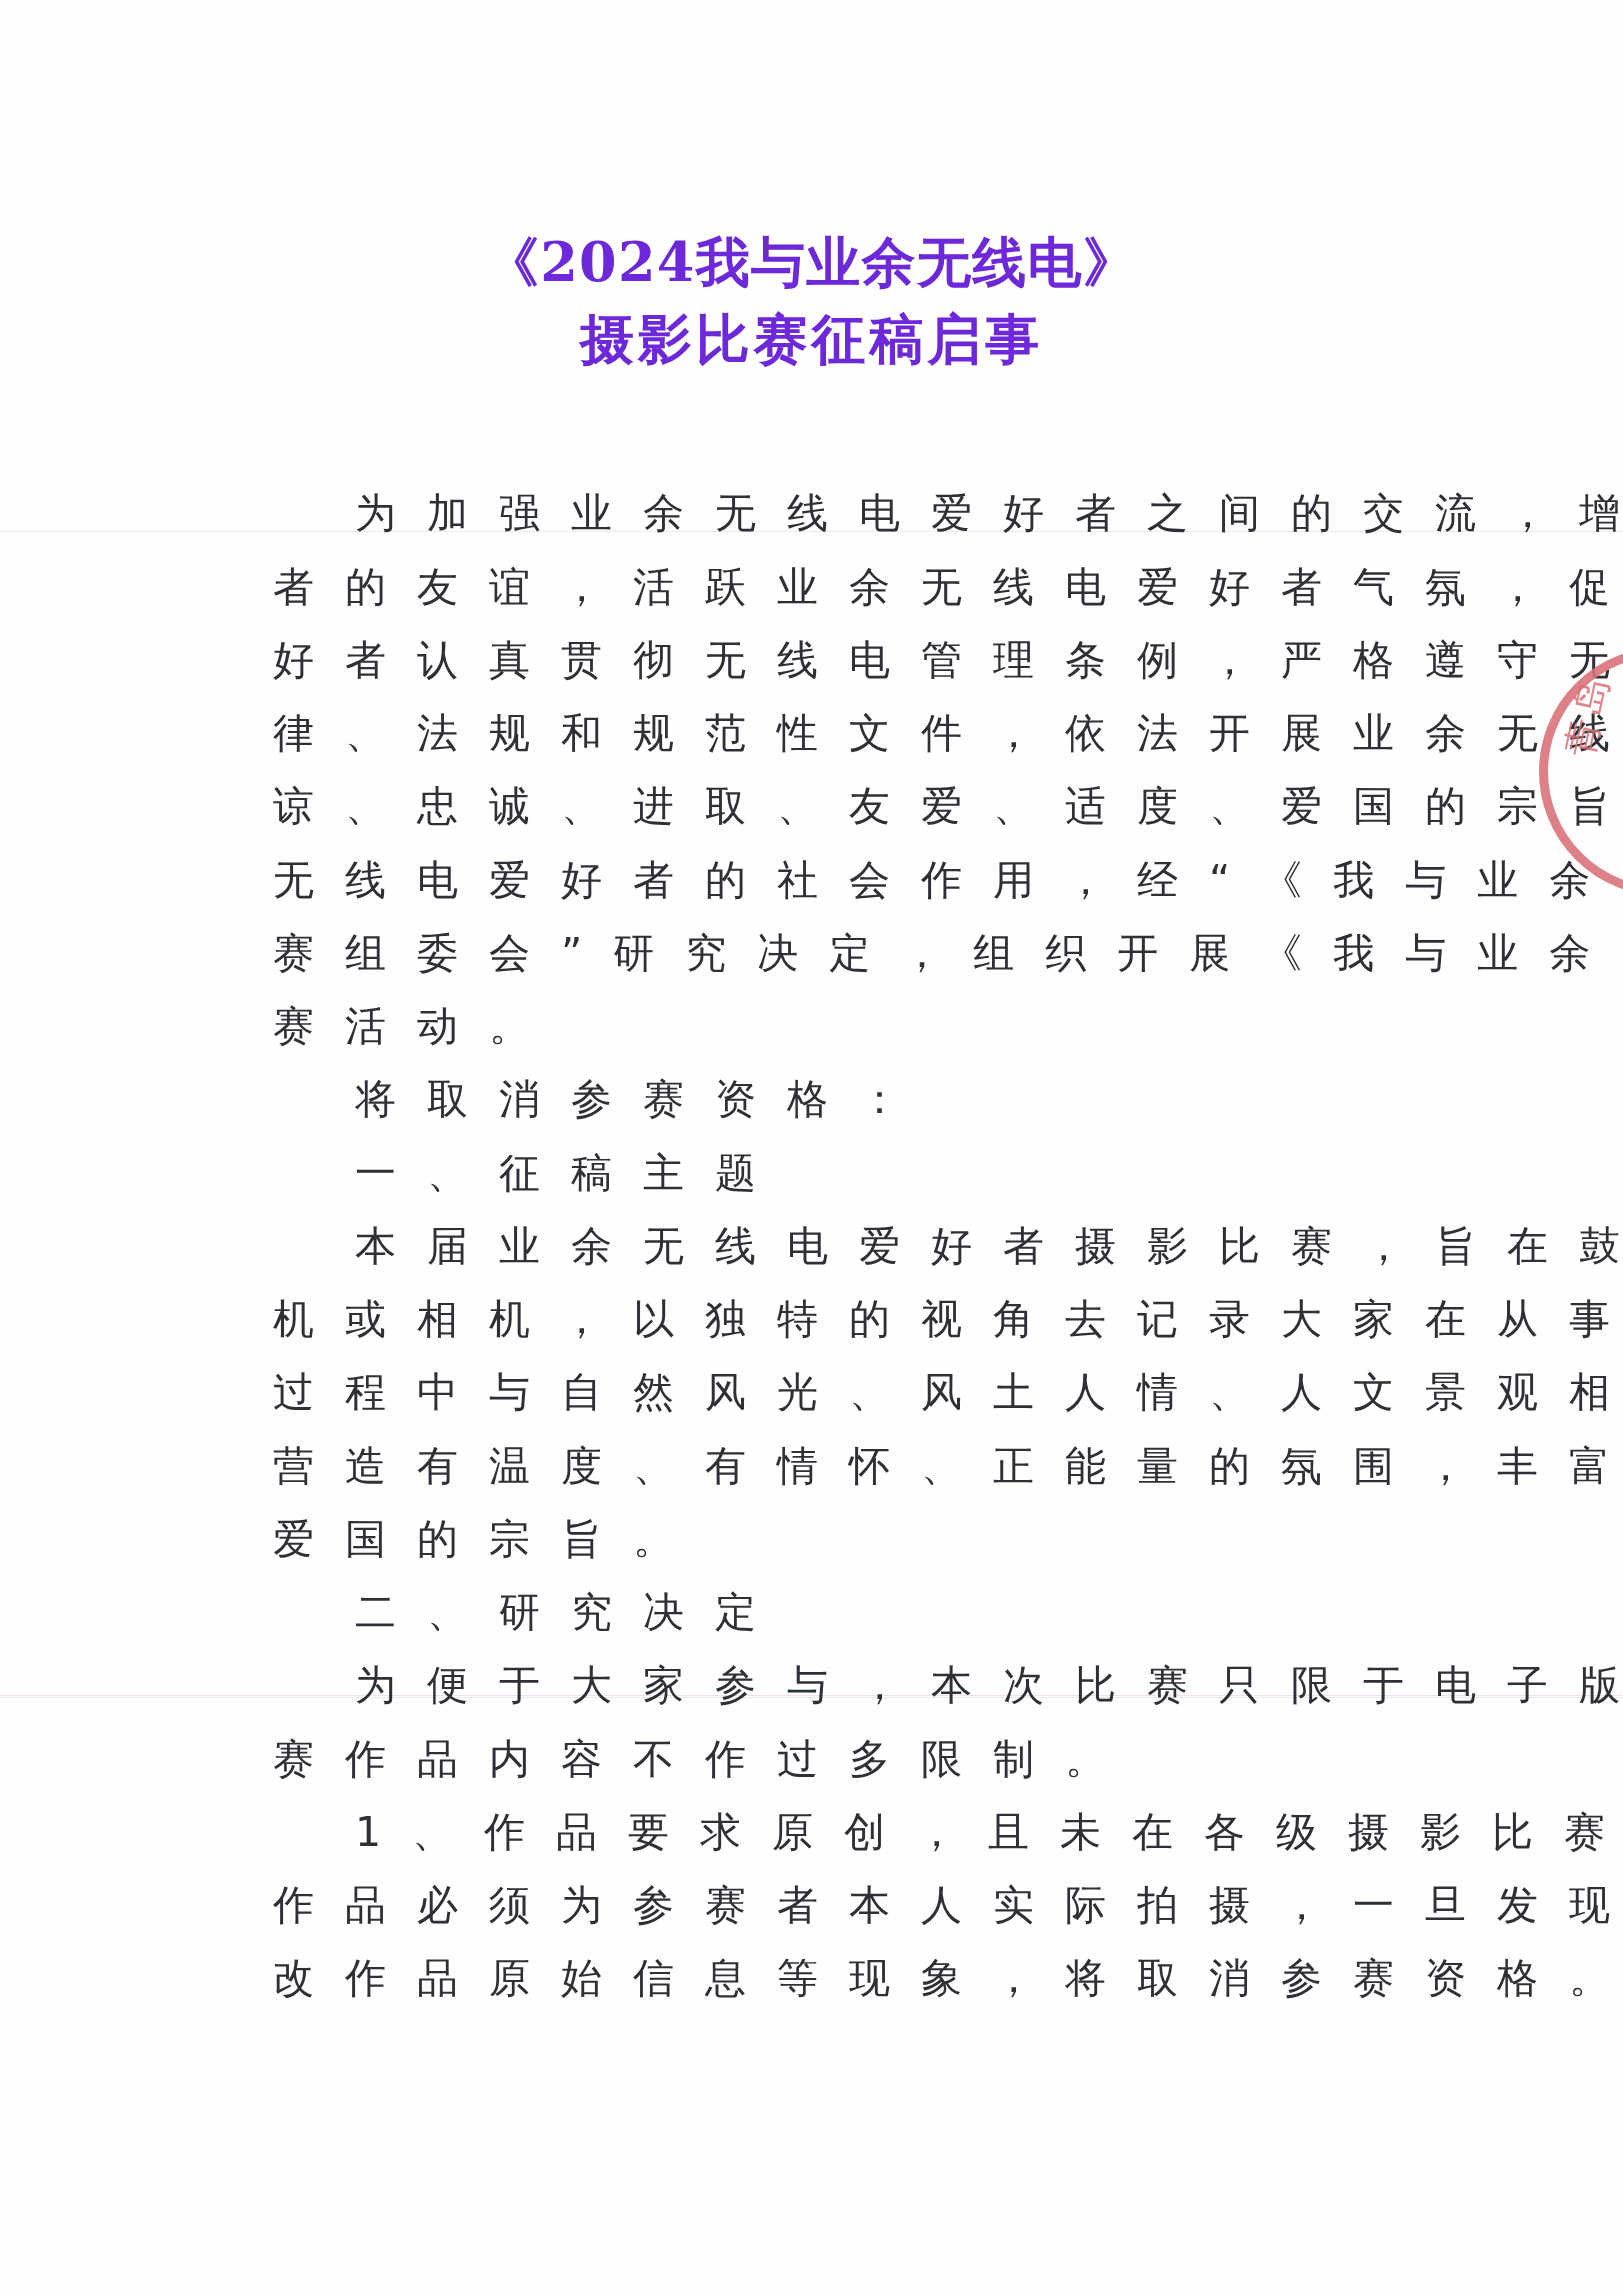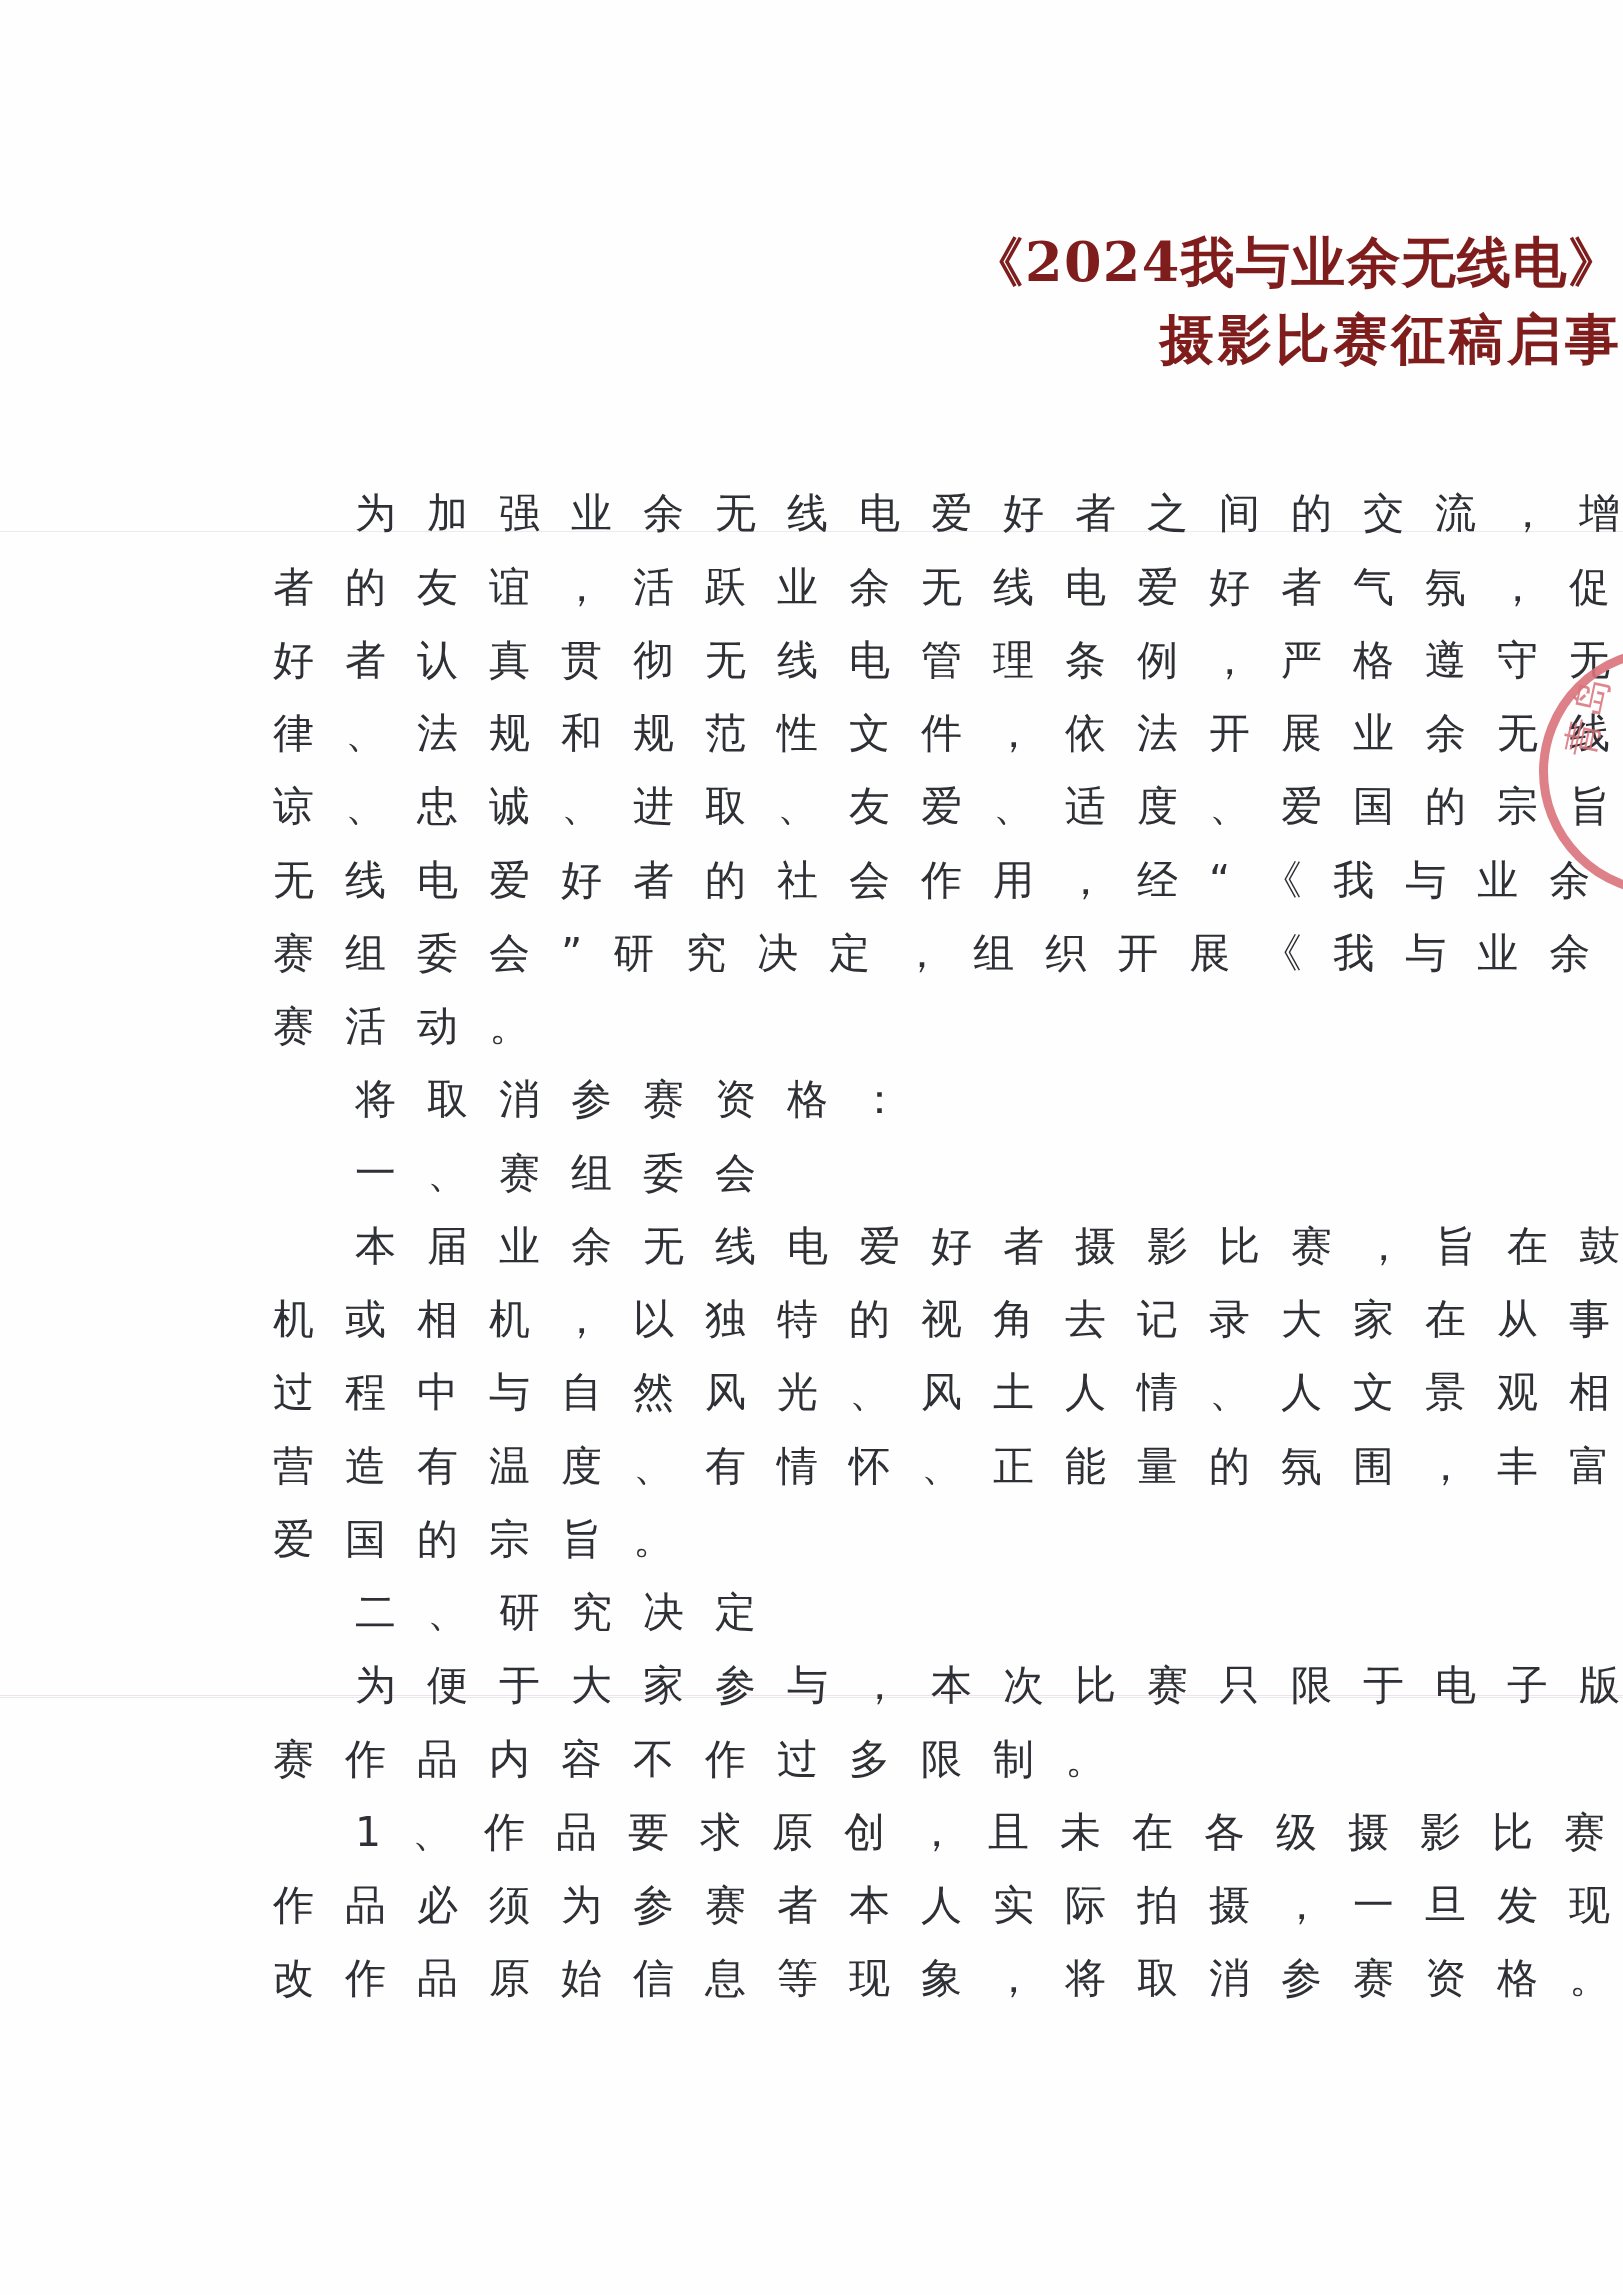--- a/index.html
+++ b/index.html
@@ -18,24 +18,24 @@
     .page {
       position: absolute;
       left: 0; top: 0;
       width: 1623px; height: 2295px;
       background: #fefefe;
     }
     .title {
       position: absolute;
       left: 0;
       width: 1623px;
-      text-align: right;
+      text-align: center;
       font-family: "DejaVu Serif", "Liberation Serif", serif;
       font-weight: bold;
-      color: #7f1d1d;
+      color: #6d28d9;
       font-size: 54px;
       line-height: 65px;
       letter-spacing: 1.3px;
     }
     .title.l1 { top: 230px; }
     .title.l2 { top: 307px; letter-spacing: 3.9px; }
 
     .body {
       position: absolute;
       left: 273px;
@@ -104,21 +104,21 @@
   <div class="body">
     <div class="line indent" style="top:477px">为加强业余无线电爱好者之间的交流，增进无线电爱好</div>
     <div class="line" style="top:551px">者的友谊，活跃业余无线电爱好者气氛，促进广大无线电爱</div>
     <div class="line" style="top:624px">好者认真贯彻无线电管理条例，严格遵守无线电管理相关法</div>
     <div class="line" style="top:697px">律、法规和规范性文件，依法开展业余无线电活动，弘扬体</div>
     <div class="line" style="top:770px">谅、忠诚、进取、友爱、适度、爱国的宗旨，积极发挥业余</div>
     <div class="line" style="top:844px">无线电爱好者的社会作用，经“《我与业余无线电》摄影比</div>
     <div class="line" style="top:917px">赛组委会”研究决定，组织开展《我与业余无线电》摄影比</div>
     <div class="line" style="top:990px">赛活动。</div>
     <div class="line indent" style="top:1063px">将取消参赛资格：</div>
-    <div class="line indent" style="top:1137px">一、赛组委会</div>
+    <div class="line indent" style="top:1137px">一、征稿主题</div>
     <div class="line indent" style="top:1210px">本届业余无线电爱好者摄影比赛，旨在鼓励大家通过手</div>
     <div class="line" style="top:1283px">机或相机，以独特的视角去记录大家在从事业余无线电活动</div>
     <div class="line" style="top:1356px">过程中与自然风光、风土人情、人文景观相融合的美好瞬间，</div>
     <div class="line" style="top:1430px">营造有温度、有情怀、正能量的氛围，丰富广大爱好者的业</div>
     <div class="line" style="top:1503px">爱国的宗旨。</div>
     <div class="line indent" style="top:1576px">二、研究决定</div>
     <div class="line indent" style="top:1649px">为便于大家参与，本次比赛只限于电子版数码作品，参</div>
     <div class="line" style="top:1723px">赛作品内容不作过多限制。</div>
     <div class="line indent" style="top:1796px">1、作品要求原创，且未在各级摄影比赛中已经获奖。</div>
     <div class="line" style="top:1869px">作品必须为参赛者本人实际拍摄，一旦发现盗用、抄袭或篡</div>

